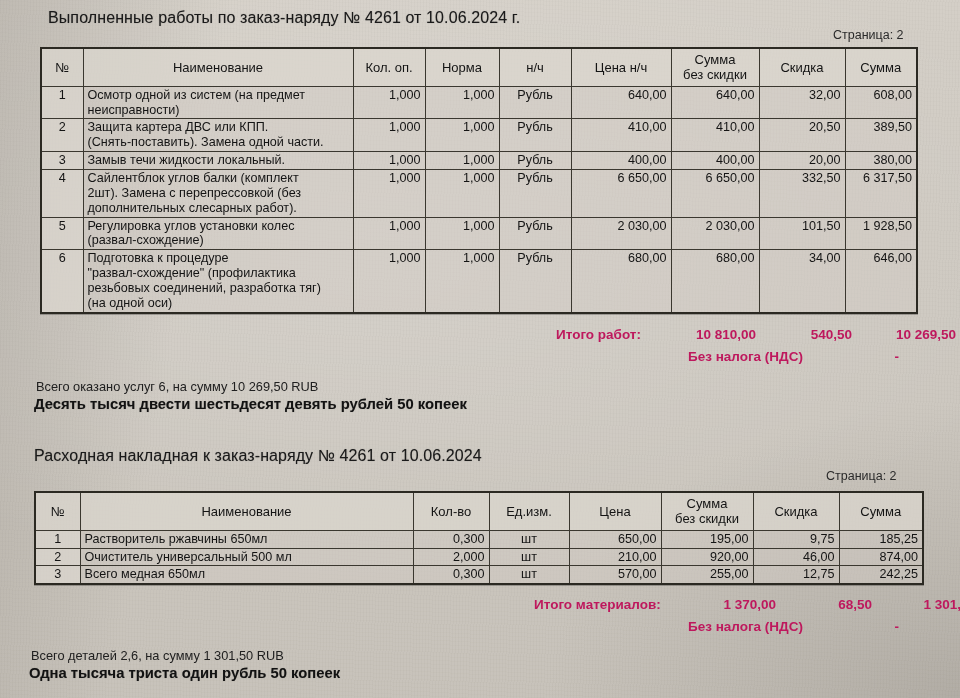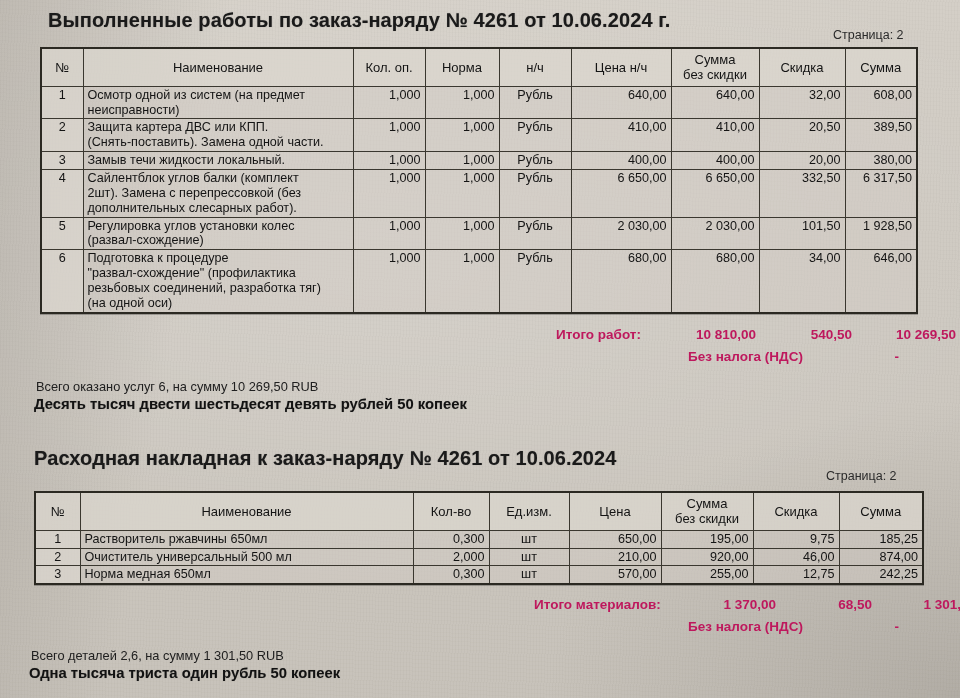--- a/index.html
+++ b/index.html
@@ -48,22 +48,22 @@
 
   .sheet {
     position: relative;
     width: 960px;
     height: 698px;
   }
 
   
   .doc-title {
     position: absolute;
-    font-size: 20px;
-    font-weight: bold;
+    font-size: 16px;
+    font-weight: normal;
     letter-spacing: 0.1px;
     white-space: nowrap;
     text-shadow: 0 0 1px rgba(0,0,0,0.30);
   }
   #title-works { left: 48px; top: 9px; }
   #title-invoice { left: 34px; top: 447px; }
 
   .page-label {
     position: absolute;
     font-size: 12.5px;
@@ -351,21 +351,21 @@
           <td class="c-name">Очиститель универсальный 500 мл</td>
           <td class="c-right">2,000</td>
           <td class="c-center">шт</td>
           <td class="c-right">210,00</td>
           <td class="c-right">920,00</td>
           <td class="c-right">46,00</td>
           <td class="c-right">874,00</td>
         </tr>
         <tr>
           <td class="c-num">3</td>
-          <td class="c-name">Норма медная 650мл</td>
+          <td class="c-name">Всего медная 650мл</td>
           <td class="c-right">0,300</td>
           <td class="c-center">шт</td>
           <td class="c-right">570,00</td>
           <td class="c-right">255,00</td>
           <td class="c-right">12,75</td>
           <td class="c-right">242,25</td>
         </tr>
       </tbody>
   </table>
 

